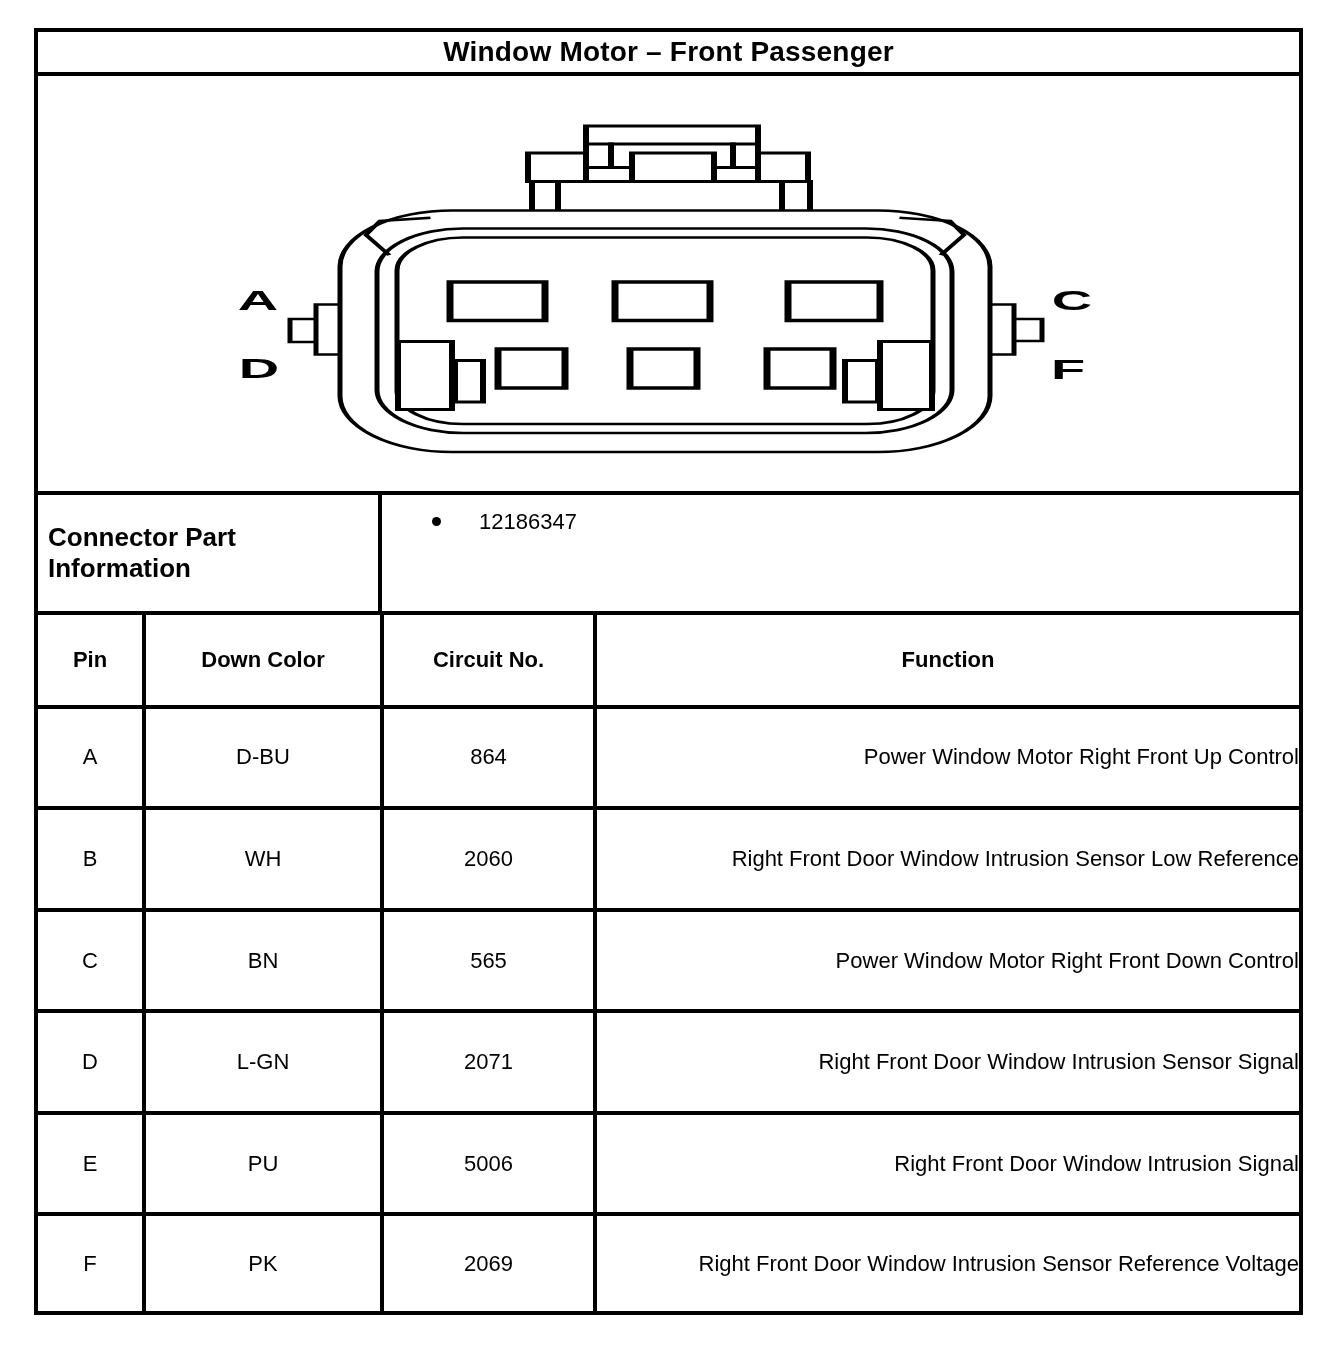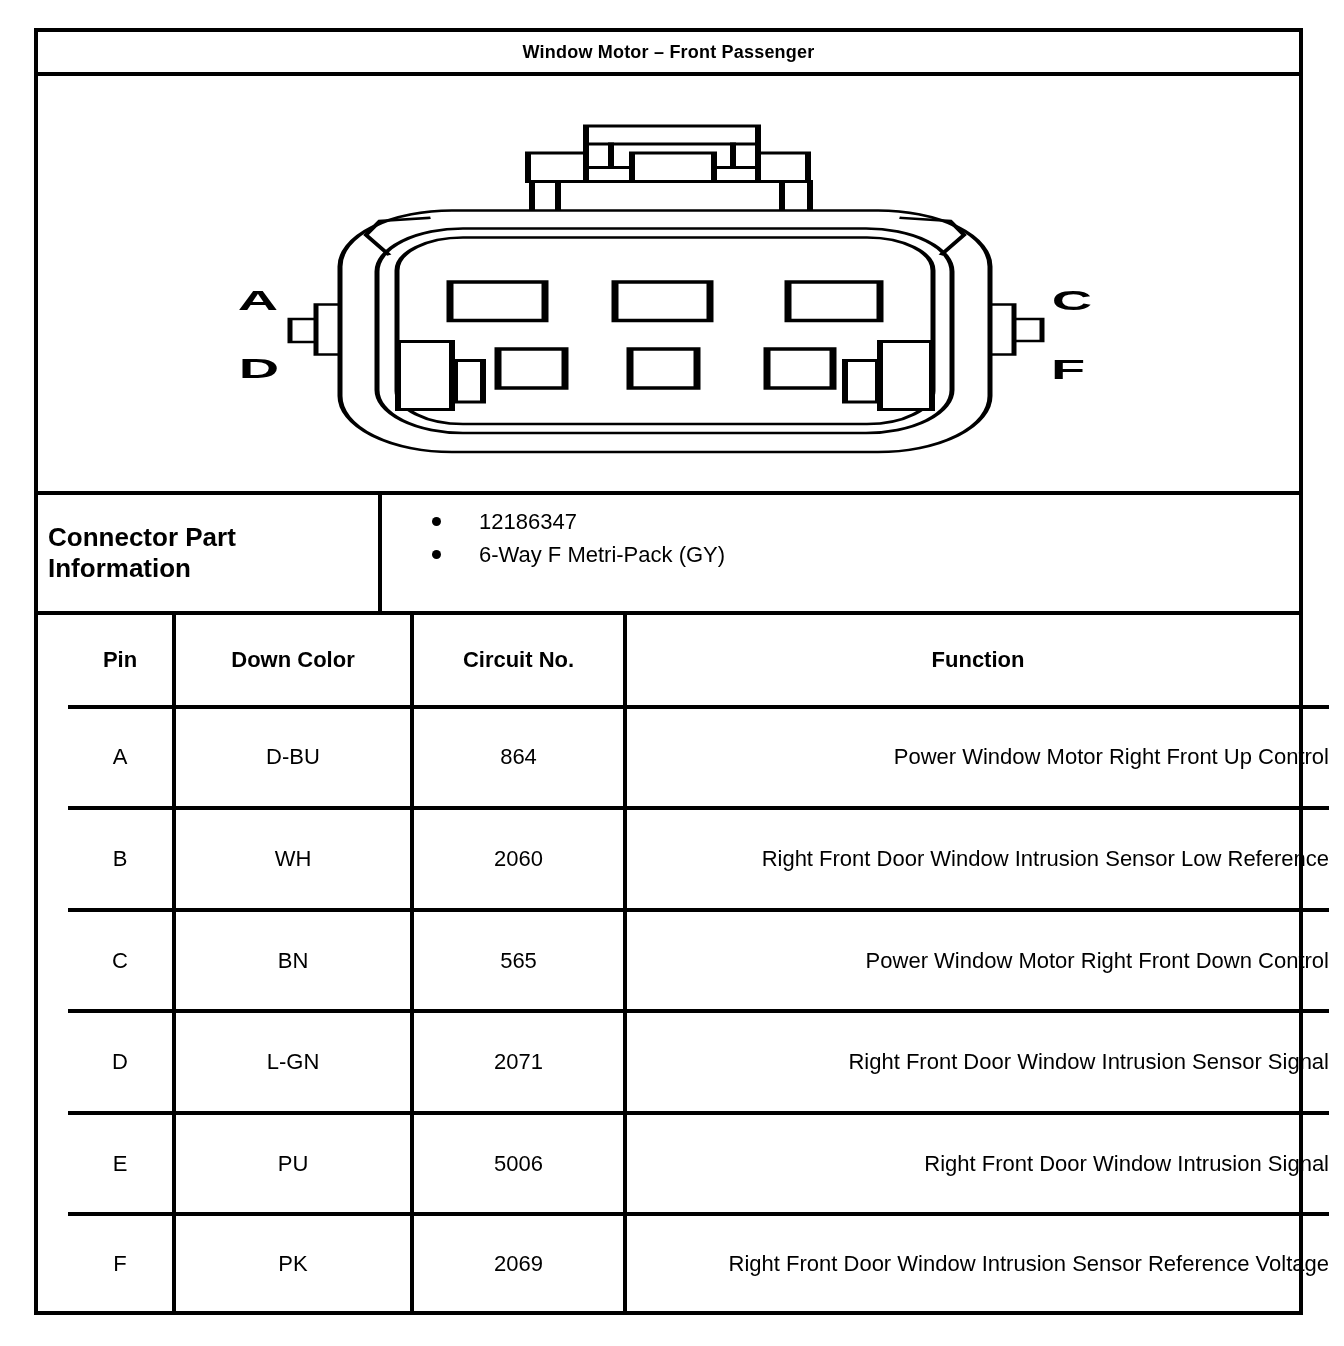--- a/index.html
+++ b/index.html
@@ -15,21 +15,21 @@
     width:1269px; height:1287px;
     border:4px solid #000;
     box-sizing:border-box;
     display:flex; flex-direction:column;
   }
   .title-row {
     height:44px; flex:0 0 auto;
     box-sizing:border-box;
     border-bottom:4px solid #000;
     display:flex; align-items:center; justify-content:center;
-    font-weight:bold; font-size:18px;
+    font-weight:bold; font-size:28px;
     letter-spacing:0.2px;
   }
   .diagram-area { flex:1 1 auto; position:relative; overflow:hidden; }
   .connector-svg { position:absolute; left:0; top:0; width:100%; height:100%; }
 
   .partinfo-row {
     flex:0 0 auto; height:124px;
     box-sizing:border-box;
     border-top:4px solid #000;
     border-bottom:4px solid #000;
@@ -150,28 +150,24 @@
 
     <div class="partinfo-row">
       <div class="partinfo-label-cell">
         <span>Connector Part Information</span>
       </div>
       <div class="partinfo-items">
         <div class="pi-line">
           <span class="pi-bullet"></span>
           <span>12186347</span>
         </div>
-        <div class="pi-line">
-          <span class="pi-bullet"></span>
-          <span>6-Way F Metri-Pack (GY)</span>
-        </div>
       </div>
     </div>
 
-    <table class="pin-table" style="height:281px;margin-left:30px;">
+    <table class="pin-table" style="height:281px;">
       <colgroup>
         <col style="width:106px;">
         <col style="width:238px;">
         <col style="width:213px;">
         <col>
       </colgroup>
       <tbody>
         <tr>
           <th>Pin</th>
           <th>Down Color</th>

